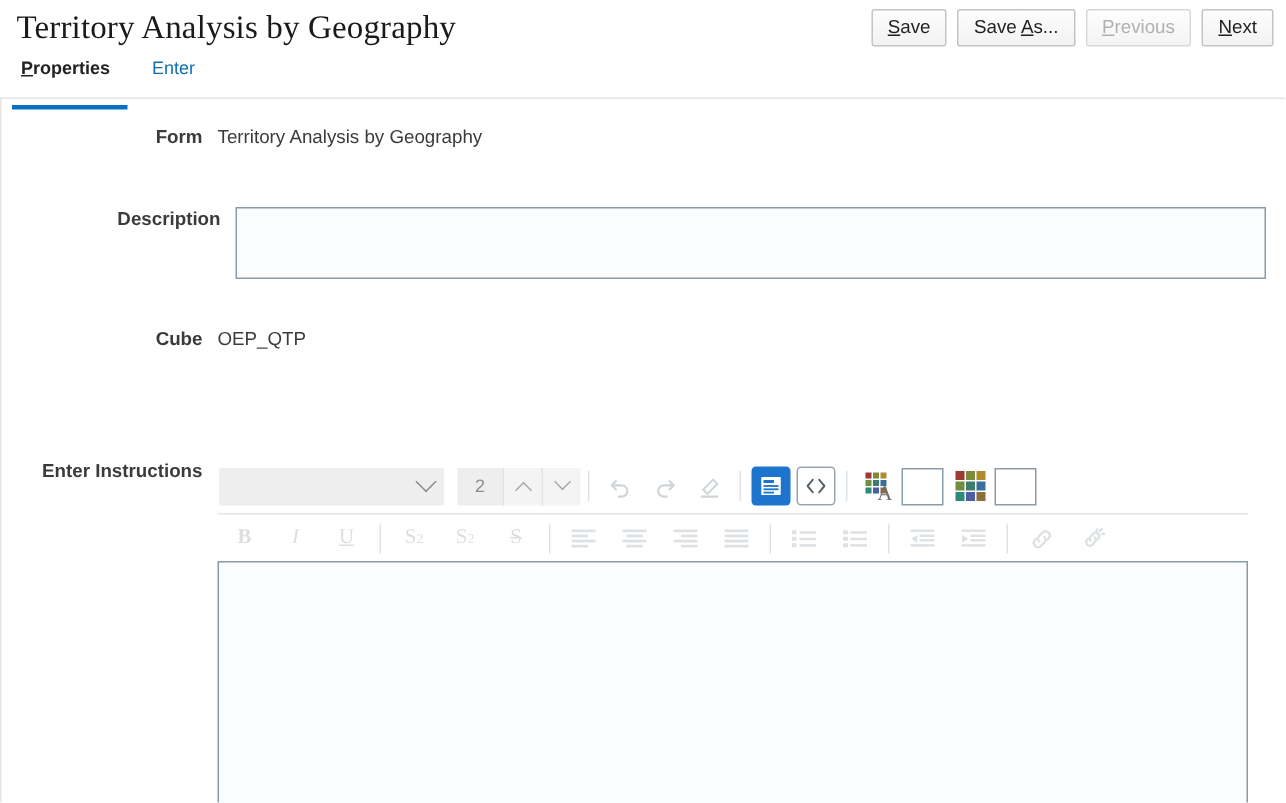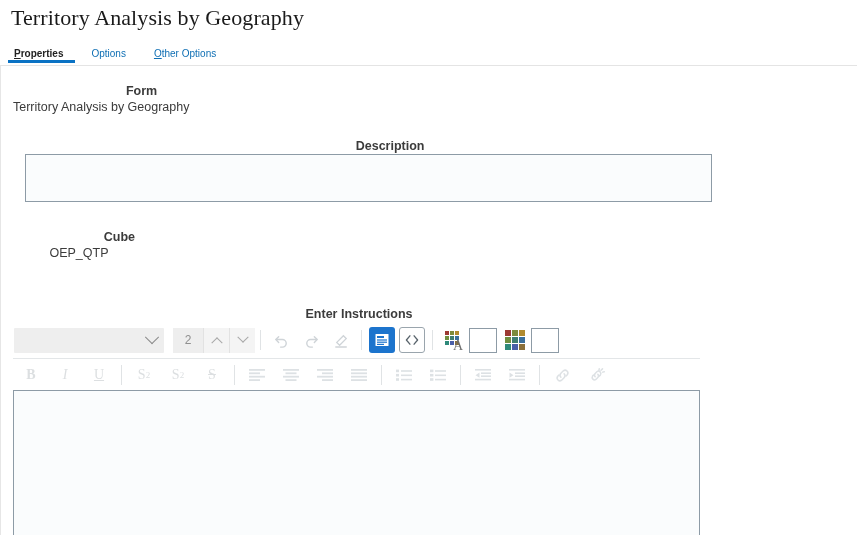--- a/index.html
+++ b/index.html
@@ -66,27 +66,26 @@
   
   .tabs {
     position: absolute;
     left: 8px;
     top: 38px;
     display: flex;
     align-items: flex-end;
     gap: 0;
   }
   .tab {
-    font-size: 10px;
+    font-size: 12px;
     color: #0f6fb4;
-    padding: 0 14px 4px 14px;
+    padding: 0 14px 21px 14px;
     white-space: nowrap;
     cursor: pointer;
     position: relative;
-    margin-top: 10px;
   }
   .tab:first-child { padding-left: 6px; }
   .tab u { text-decoration: underline; }
   .tab.active {
     color: #222222;
     font-weight: bold;
   }
   .tab.active::after {
     content: "";
     position: absolute;
@@ -112,41 +111,40 @@
     top: 66px;
     width: 857px;
     height: 469px;
     border-left: 1px solid #e6e6e6;
     box-sizing: border-box;
   }
 
   .field-row {
     position: absolute;
     display: flex;
-    align-items: center;
-    flex-direction: column;
+    align-items: flex-start;
   }
   .field-label {
     width: 132px;
     text-align: right;
     padding-right: 10px;
     font-size: 12.5px;
     font-weight: bold;
     color: #3b3b3b;
     box-sizing: border-box;
     line-height: 16px;
   }
   .field-value {
     font-size: 12.5px;
     color: #3b3b3b;
     line-height: 16px;
   }
 
   .row-form { left: 12px; top: 17px; }
-  .row-cube { left: 12px; top: 163px; }
+  .row-cube { left: 12px; top: 152px; }
 
   .row-desc { left: 24px; top: 72px; }
   .desc-box {
     width: 687px;
     height: 48px;
     border: 1px solid #8d9ba6;
     background: #fafcfd;
     box-sizing: border-box;
     position: relative;
     cursor: text;
@@ -335,25 +333,30 @@
     gap: 1px;
   }
   .bgcolor-icon span { display: block; width: 6px; height: 6px; }
 </style>
 </head>
 <body>
 
 <div class="page-header">
   <div class="page-title">Territory Analysis by Geography</div>
 
+  <div class="action-buttons">
+    <button class="btn"><span><u>S</u><span>ave</span></span></button>
+    <button class="btn"><span><span>Save </span><u>A</u><span>s...</span></span></button>
+    <button class="btn disabled"><span><u>P</u><span>revious</span></span></button>
+    <button class="btn"><span><u>N</u><span>ext</span></span></button>
+  </div>
 
   <div class="tabs">
     <div class="tab active"><u>P</u><span>roperties</span></div>
-    <div class="tab"><span>Options</span></div>
-    <div class="tab"><u>O</u><span>ther Options</span></div>
+    <div class="tab"><span>Enter</span></div>
   </div>
   <div class="tabs-rule"></div>
 </div>
 
 <div class="content">
 
   <div class="field-row row-form">
     <div class="field-label">Form</div>
     <div class="field-value">Territory Analysis by Geography</div>
   </div>

